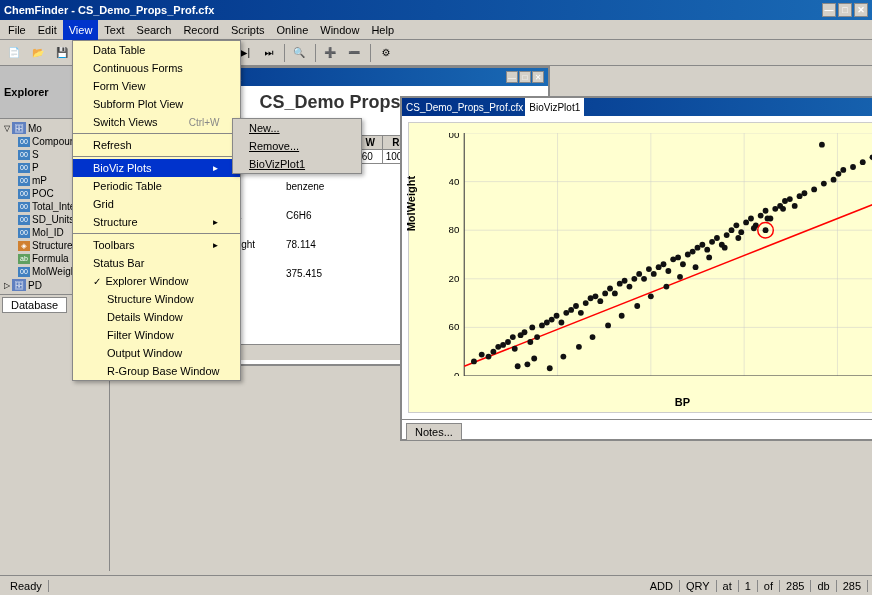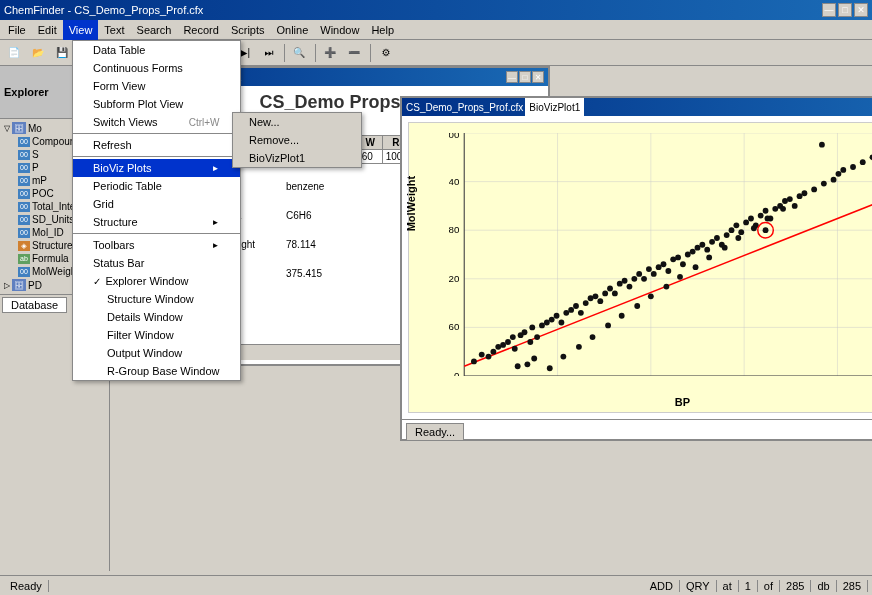--- a/index.html
+++ b/index.html
@@ -8,21 +8,21 @@
     
     .title-bar {
       background: linear-gradient(to right, #003087, #1a6ab5);
       color: white;
       height: 20px;
       display: flex;
       align-items: center;
       justify-content: space-between;
       padding: 0 4px;
       font-size: 11px;
-      font-weight: normal;
+      font-weight: bold;
     }
     .title-bar-controls { display: flex; gap: 2px; }
     .title-btn {
       width: 14px; height: 14px;
       background: #d4d0c8;
       border: 1px solid #888;
       font-size: 9px;
       display: flex; align-items: center; justify-content: center;
       cursor: pointer;
     }
@@ -112,21 +112,21 @@
       font-size: 10px;
     }
     .inner-controls { display: flex; gap: 1px; }
     .inner-btn { width: 12px; height: 12px; background: #d4d0c8; border: 1px solid #888; font-size: 8px; display: flex; align-items: center; justify-content: center; cursor: pointer; }
 
     
     .dropdown-menu {
       position: absolute;
       top: 40px;
       left: 72px;
-      background: #ffffff;
+      background: #fef9c3;
       border: 1px solid #888;
       z-index: 100;
       min-width: 160px;
       box-shadow: 2px 2px 4px rgba(0,0,0,0.3);
     }
     .dropdown-item {
       padding: 3px 20px;
       cursor: pointer;
       font-size: 11px;
       display: flex;
@@ -610,21 +610,21 @@
           <circle cx="310" cy="100" r="3" fill="#111"></circle>
 
           <circle cx="368" cy="12" r="3" fill="#111"></circle>
           <circle cx="425" cy="5" r="3" fill="#111"></circle>
         </svg>
 
         <div style="position: absolute; bottom: 4px; left: 50%; transform: translateX(-50%); font-size: 11px; font-weight: bold;">BP</div>
       </div>
 
       <div class="notes-bar">
-        <button class="notes-btn">Ready...</button>
+        <button class="notes-btn">Notes...</button>
       </div>
     </div>
 
   </div>
 
 </div>
 
 <div class="dropdown-menu" style="top: 40px; left: 72px;">
   <div class="dropdown-item">
     <span>Data Table</span>
@@ -685,21 +685,21 @@
     <span style="padding-left: 14px;">Filter Window</span>
   </div>
   <div class="dropdown-item">
     <span style="padding-left: 14px;">Output Window</span>
   </div>
   <div class="dropdown-item">
     <span style="padding-left: 14px;">R-Group Base Window</span>
   </div>
 </div>
 
-<div class="submenu" style="top: 112px; left: 232px;">
+<div class="submenu" style="top: 118px; left: 232px; text-decoration: underline;">
   <div class="submenu-item">New...</div>
   <div class="submenu-item">Remove...</div>
   <div class="submenu-item">BioVizPlot1</div>
 </div>
 
 <div class="status-bar">
   <span class="status-item">Ready</span>
   <span style="flex: 1;"></span>
   <span class="status-item">ADD</span>
   <span class="status-item">QRY</span>

